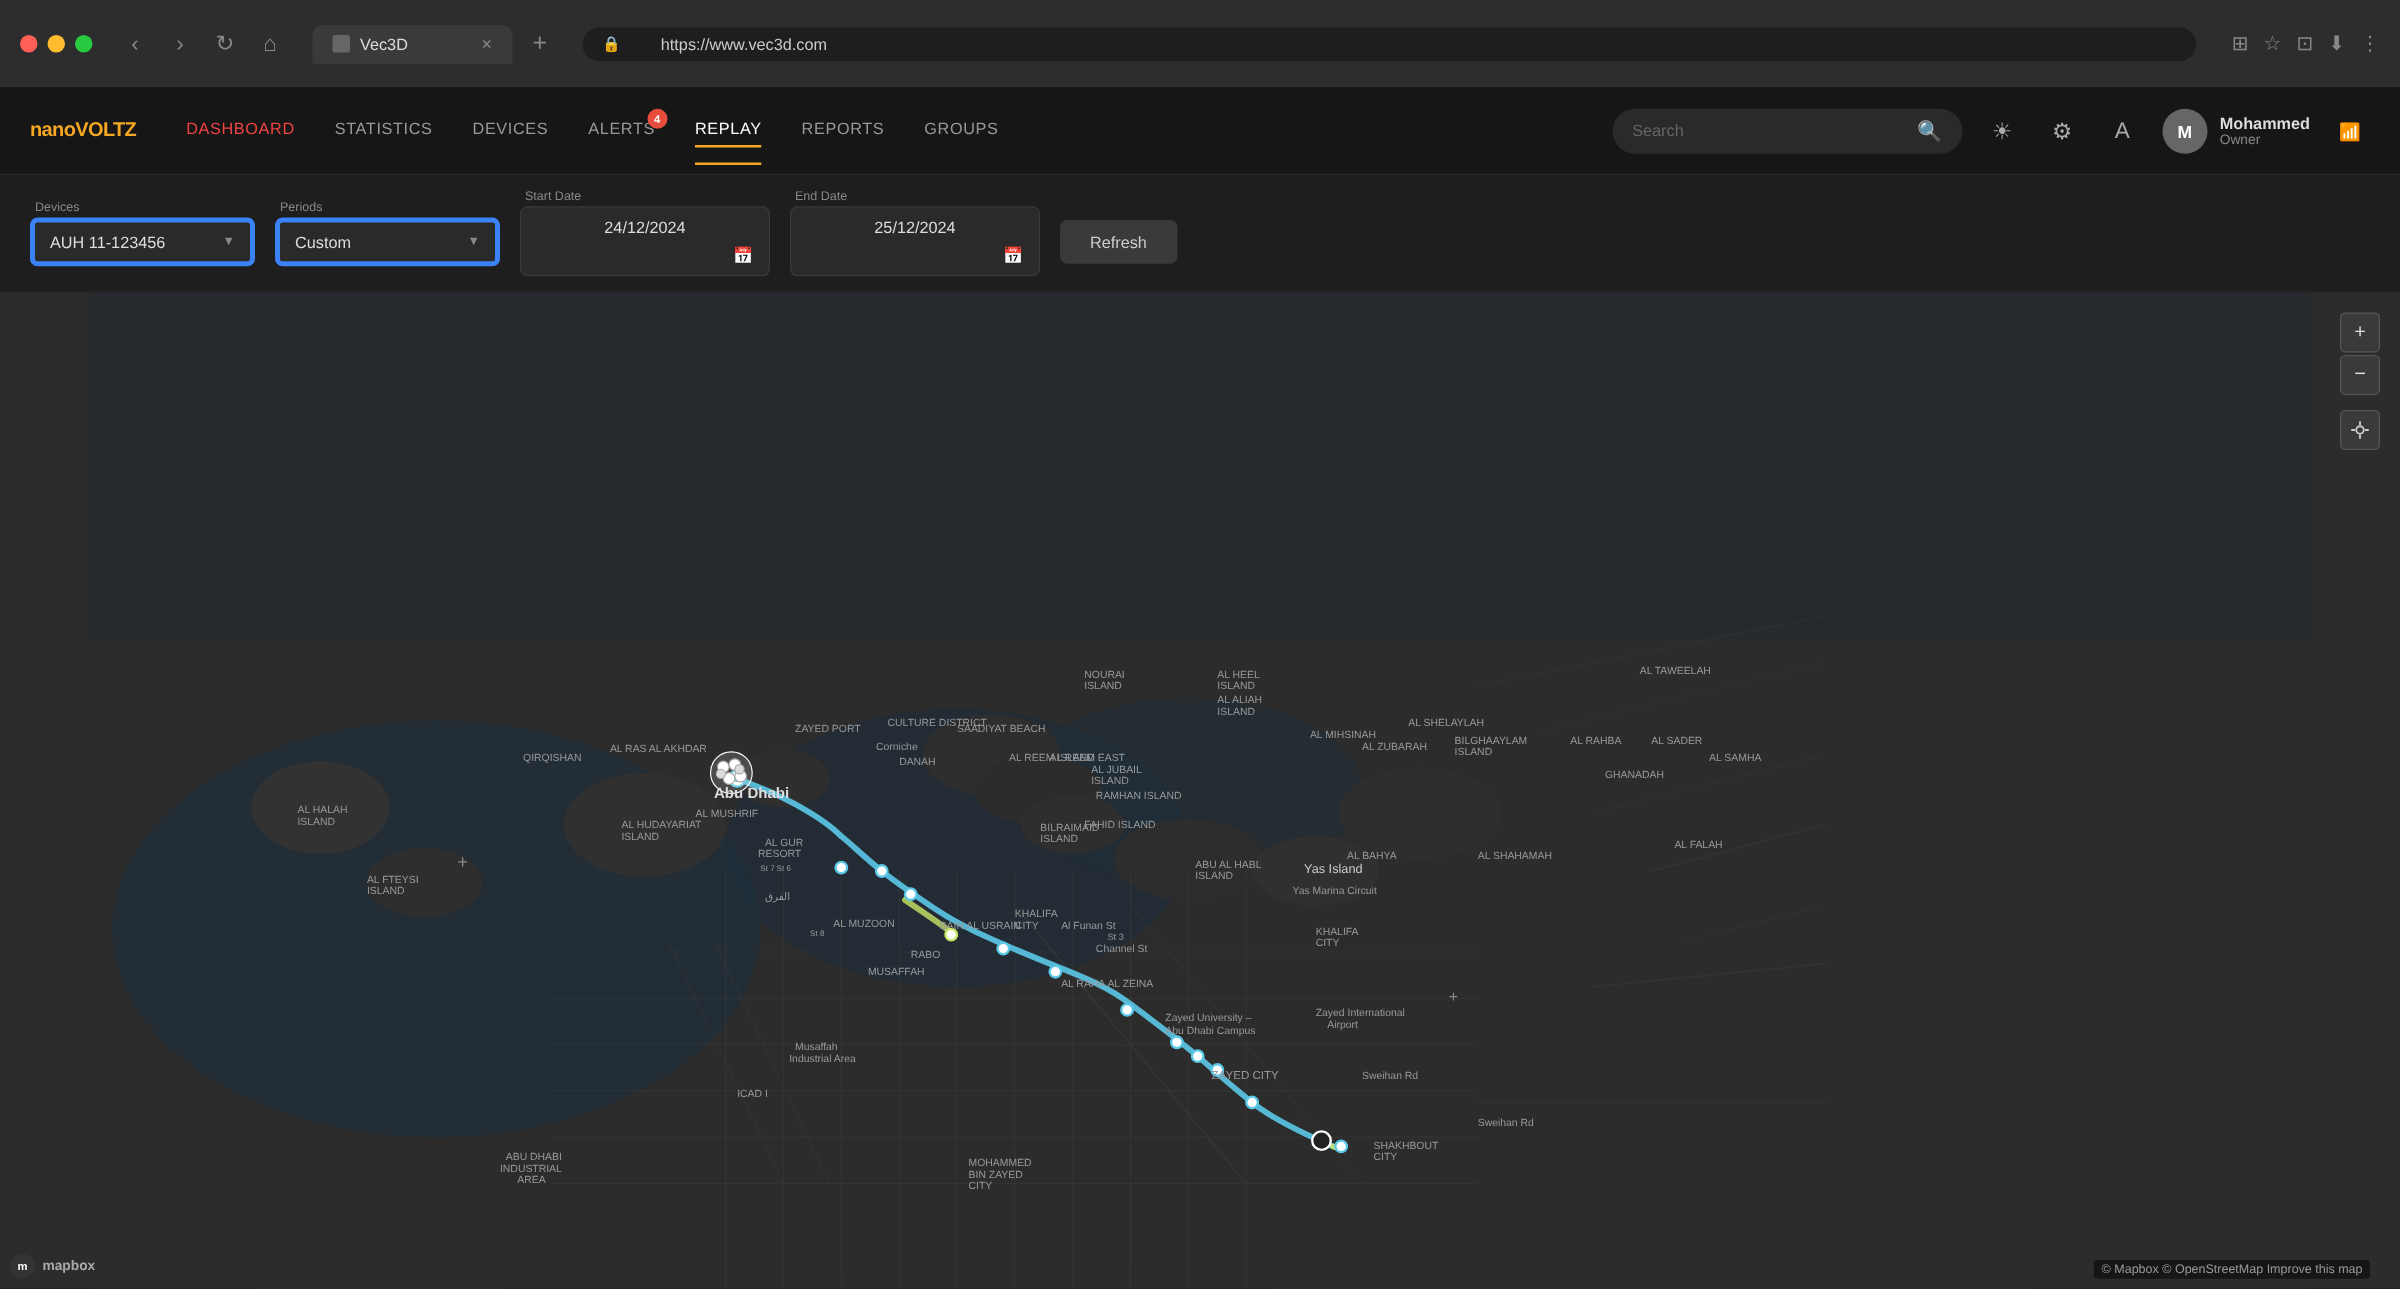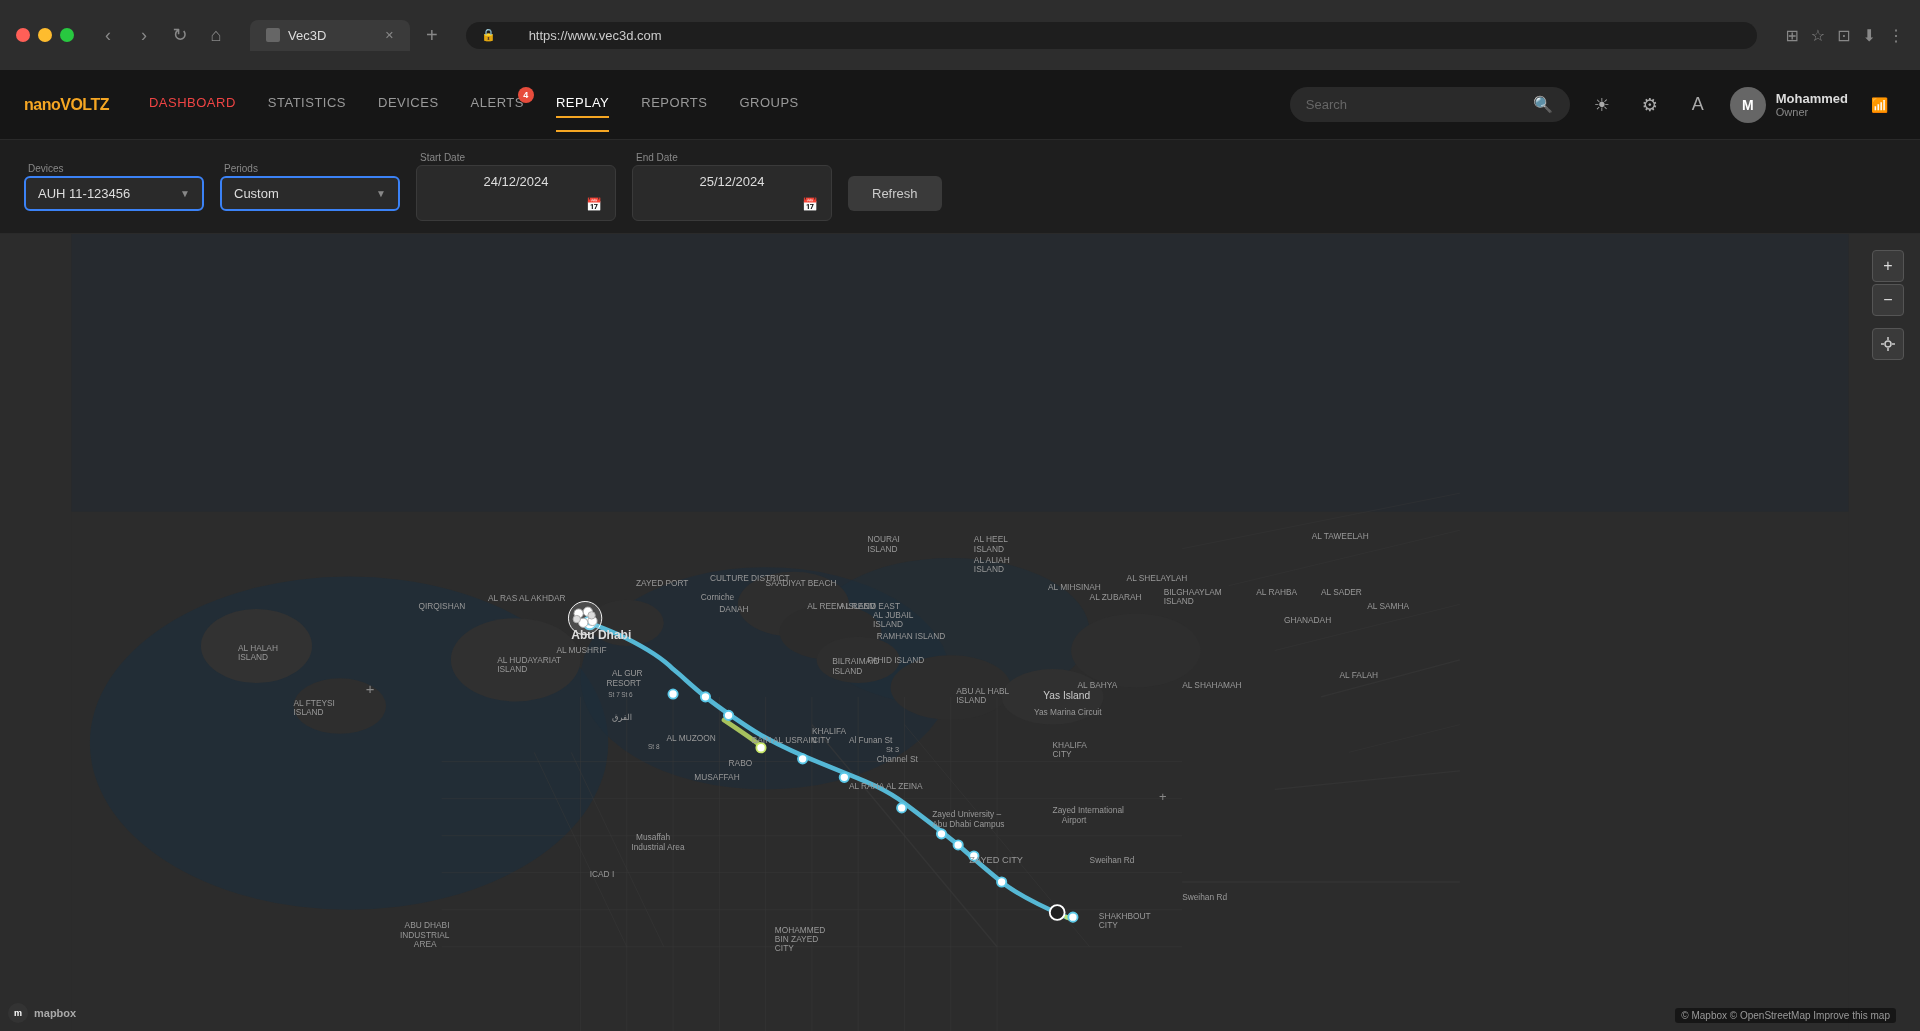--- a/index.html
+++ b/index.html
@@ -170,21 +170,21 @@
       flex-direction: column;
       gap: 2px;
     }
     .field-label {
       font-size: 10px;
       color: #888;
       padding-left: 4px;
     }
     .select-field {
       background: #2a2a2a;
-      border: 2px solid #3b82f6;
+      border: 4px solid #3b82f6;
       border-radius: 6px;
       padding: 8px 12px;
       color: #ddd;
       font-size: 13px;
       display: flex;
       align-items: center;
       gap: 8px;
       cursor: pointer;
       min-width: 180px;
     }

